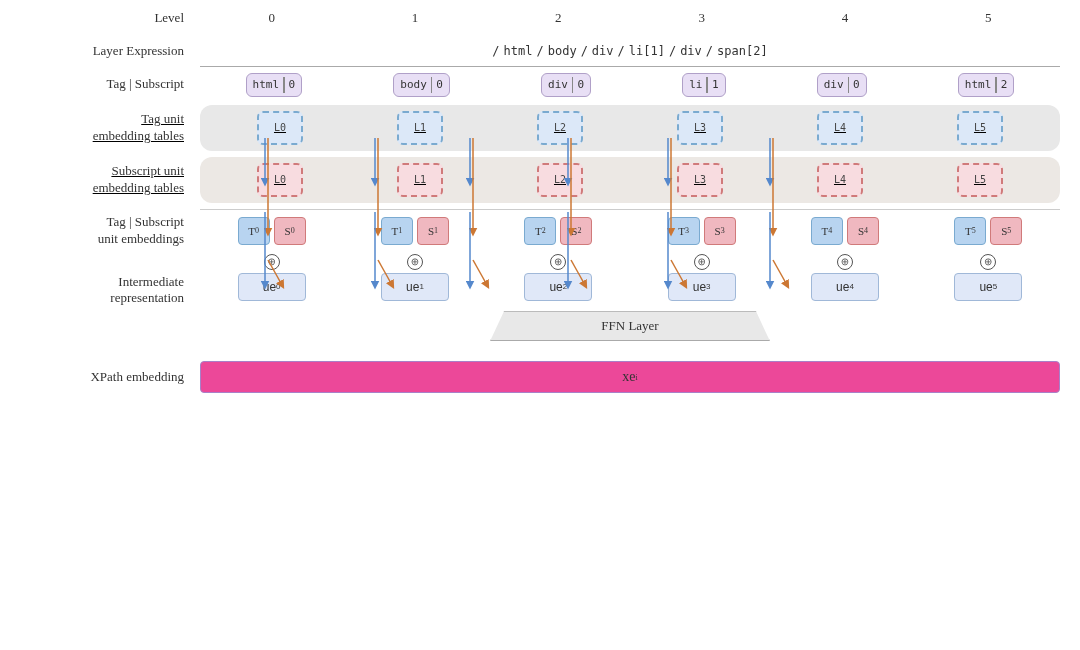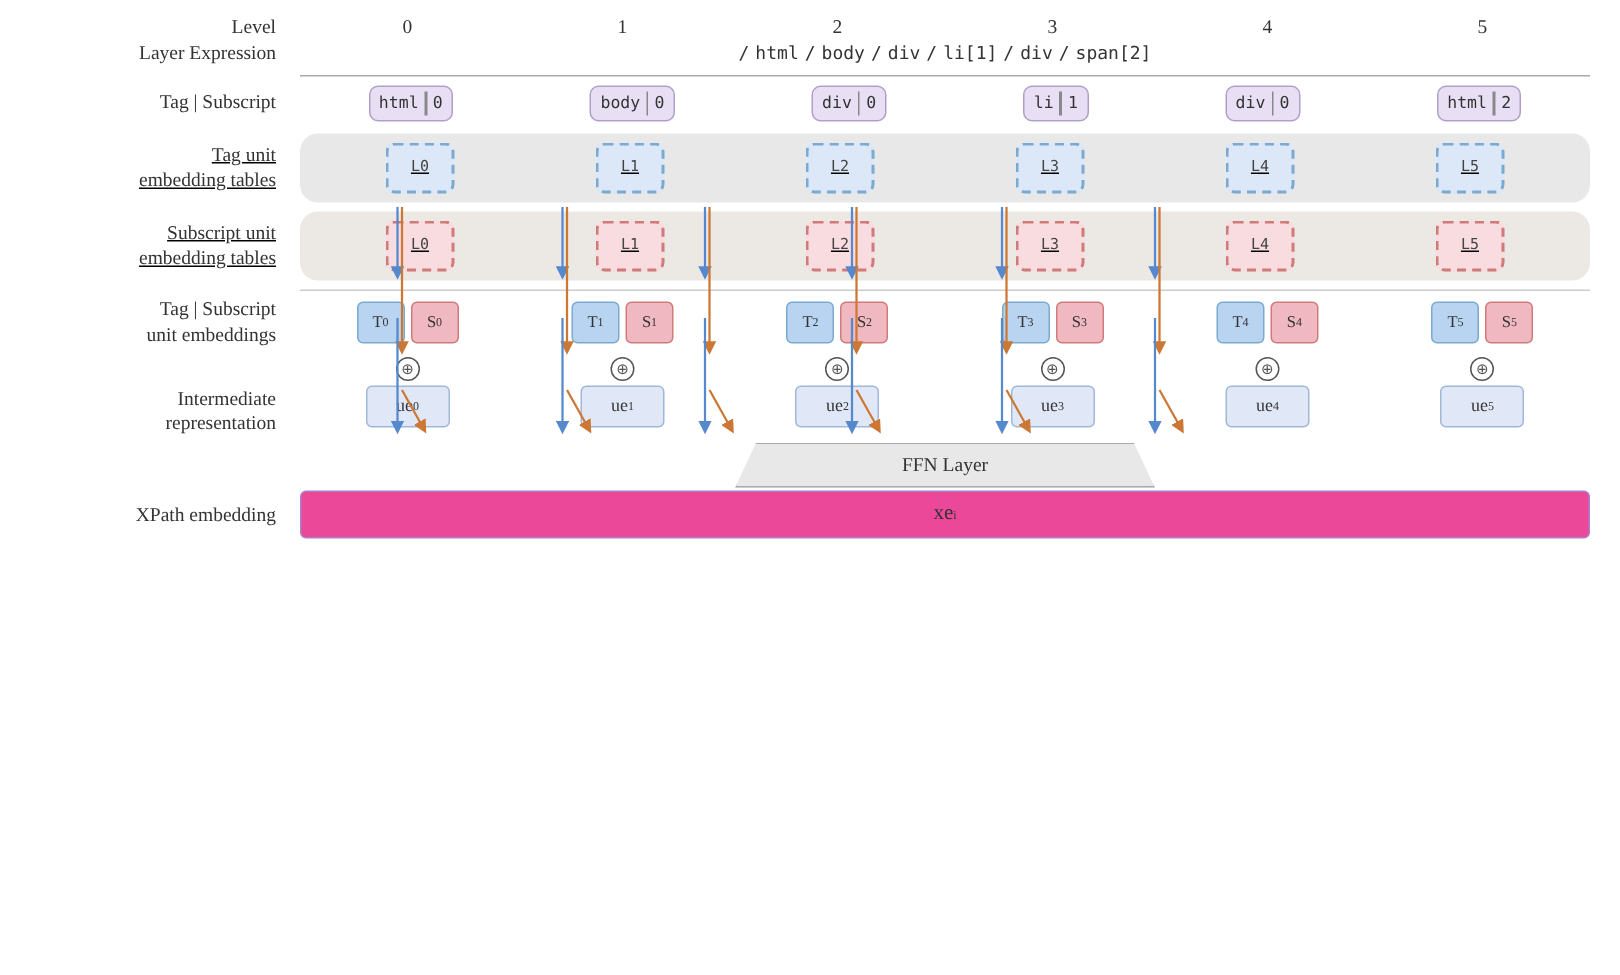--- a/index.html
+++ b/index.html
@@ -16,21 +16,21 @@
       width: 1080px;
       height: 650px;
       position: relative;
       padding: 10px 20px;
     }
 
     
     .header-section {
       display: flex;
       align-items: center;
-      margin-bottom: 0;
+      margin-bottom: 16px;
     }
 
     .row-label {
       width: 180px;
       font-size: 13px;
       color: #333;
       text-align: right;
       padding-right: 16px;
       line-height: 1.3;
       flex-shrink: 0;
@@ -198,38 +198,38 @@
     }
 
     .intermed-cols {
       display: flex;
       flex: 1;
       justify-content: space-around;
       align-items: center;
     }
 
     .ue-box {
-      width: 56px;
+      width: 68px;
       height: 28px;
       background: #e0e8f8;
       border: 1.5px solid #a0b8d8;
       border-radius: 4px;
       display: flex;
       align-items: center;
       justify-content: center;
       font-size: 12px;
-      font-family: Liberation Serif, serif;
+      font-family: Liberation Sans, sans-serif;
       color: #333;
     }
 
     
     .ffn-row {
       display: flex;
       align-items: center;
-      margin-bottom: 2px;
+      margin-bottom: 20px;
     }
 
     .ffn-wrapper {
       flex: 1;
       display: flex;
       justify-content: center;
     }
 
     .ffn-box {
       background: #e8e8e8;

